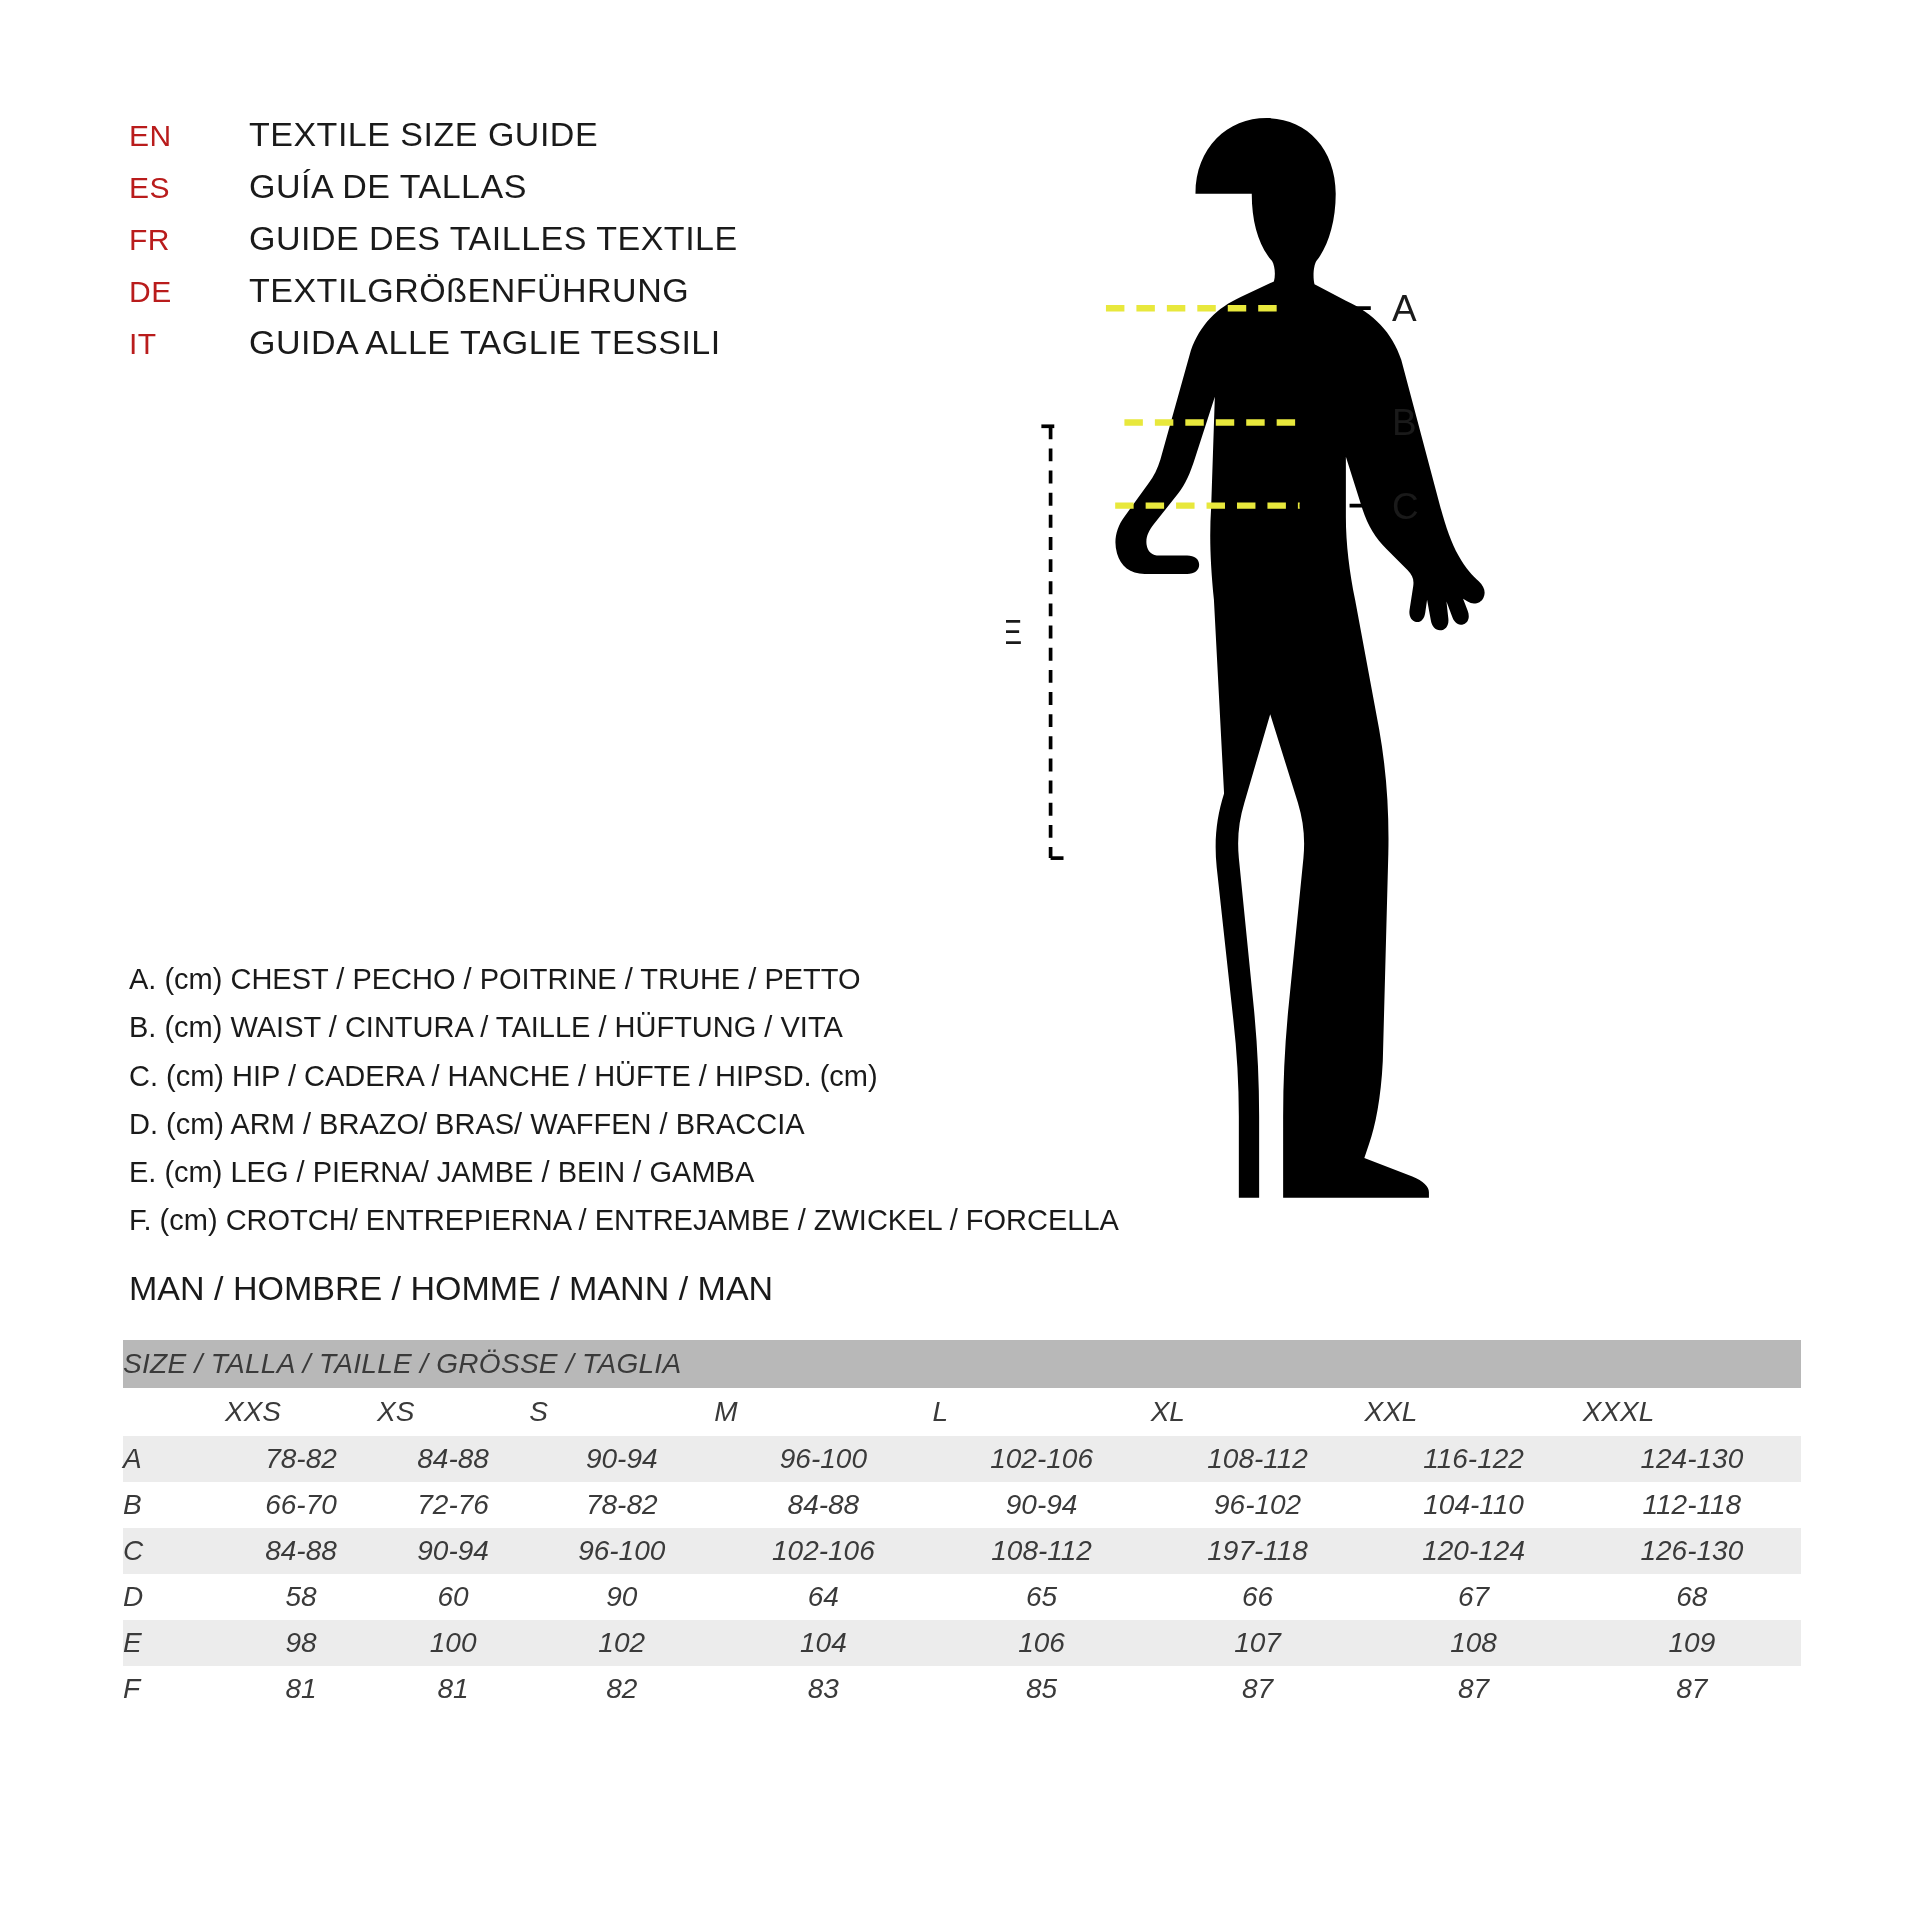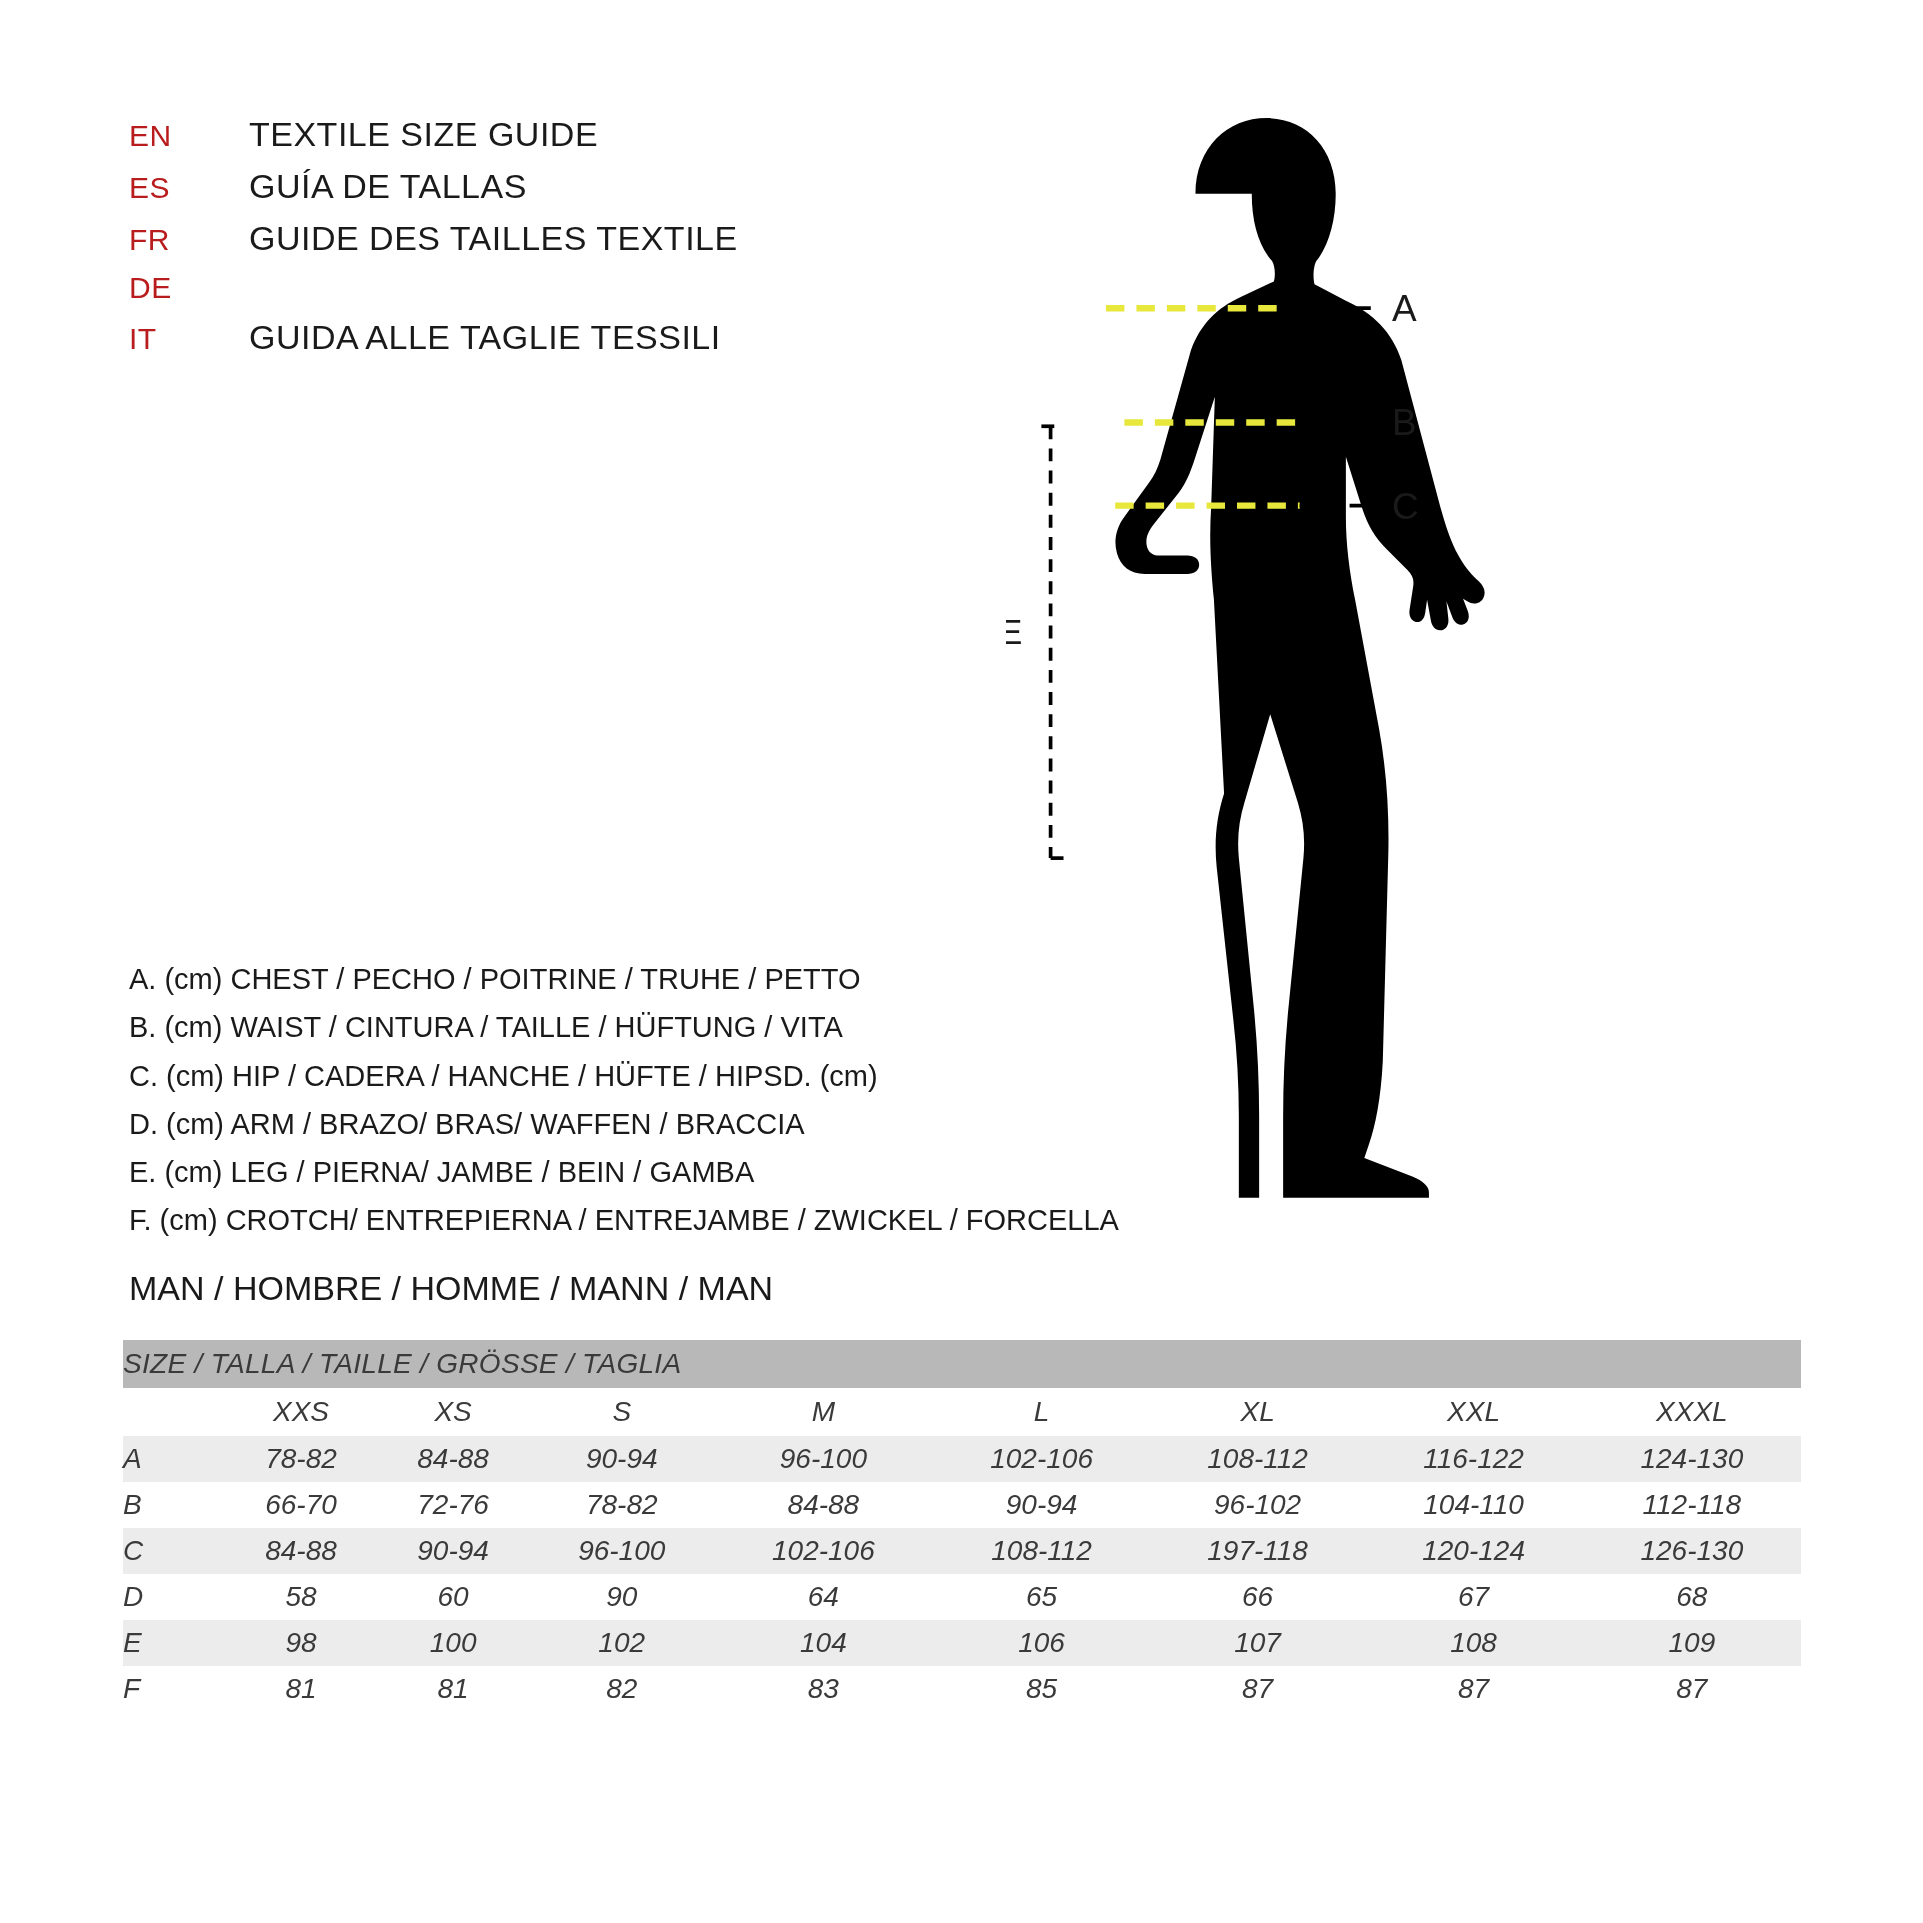--- a/index.html
+++ b/index.html
@@ -93,21 +93,21 @@
   .tbl-head-row td {
     background: #b8b8b8;
     height: 48px;
     font-size: 28px;
     color: #333333;
     padding-left: 13px;
     letter-spacing: 0.3px;
   }
   .tbl-sizes-row td {
     height: 48px;
-    text-align: center;
+    text-align: left;
     color: #3a3a3a;
     background: #ffffff;
   }
   .tbl-data-row td {
     height: 46px;
     text-align: center;
   }
   .row-shaded td { background: #ececec; }
   .row-plain td  { background: #ffffff; }
   .rowlabel {
@@ -128,20 +128,21 @@
   <div class="lang-row">
     <span class="lang-code">ES</span>
     <span class="lang-title">GUÍA DE TALLAS</span>
   </div>
   <div class="lang-row">
     <span class="lang-code">FR</span>
     <span class="lang-title">GUIDE DES TAILLES TEXTILE</span>
   </div>
   <div class="lang-row">
     <span class="lang-code">DE</span>
+    <span class="lang-title">TEXTILGRÖßENFÜHRUNG</span>
   </div>
   <div class="lang-row">
     <span class="lang-code">IT</span>
     <span class="lang-title">GUIDA ALLE TAGLIE TESSILI</span>
   </div>
 </div>
 
 <div id="legend-block">
   <div class="legend-row">A. (cm) CHEST / PECHO / POITRINE / TRUHE / PETTO</div>
   <div class="legend-row">B. (cm) WAIST / CINTURA / TAILLE / HÜFTUNG / VITA</div>

